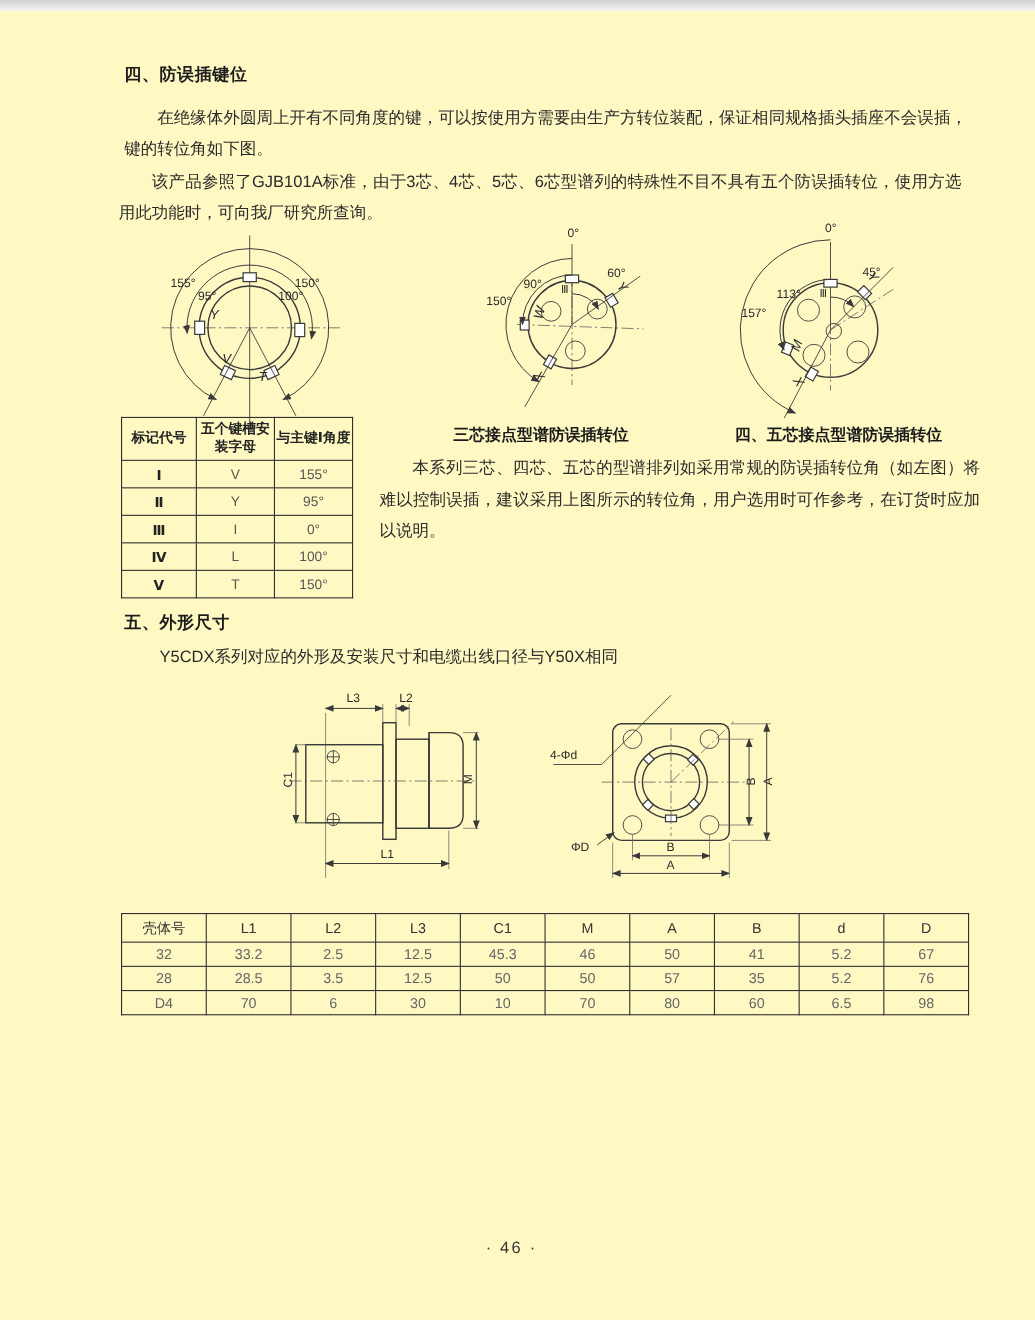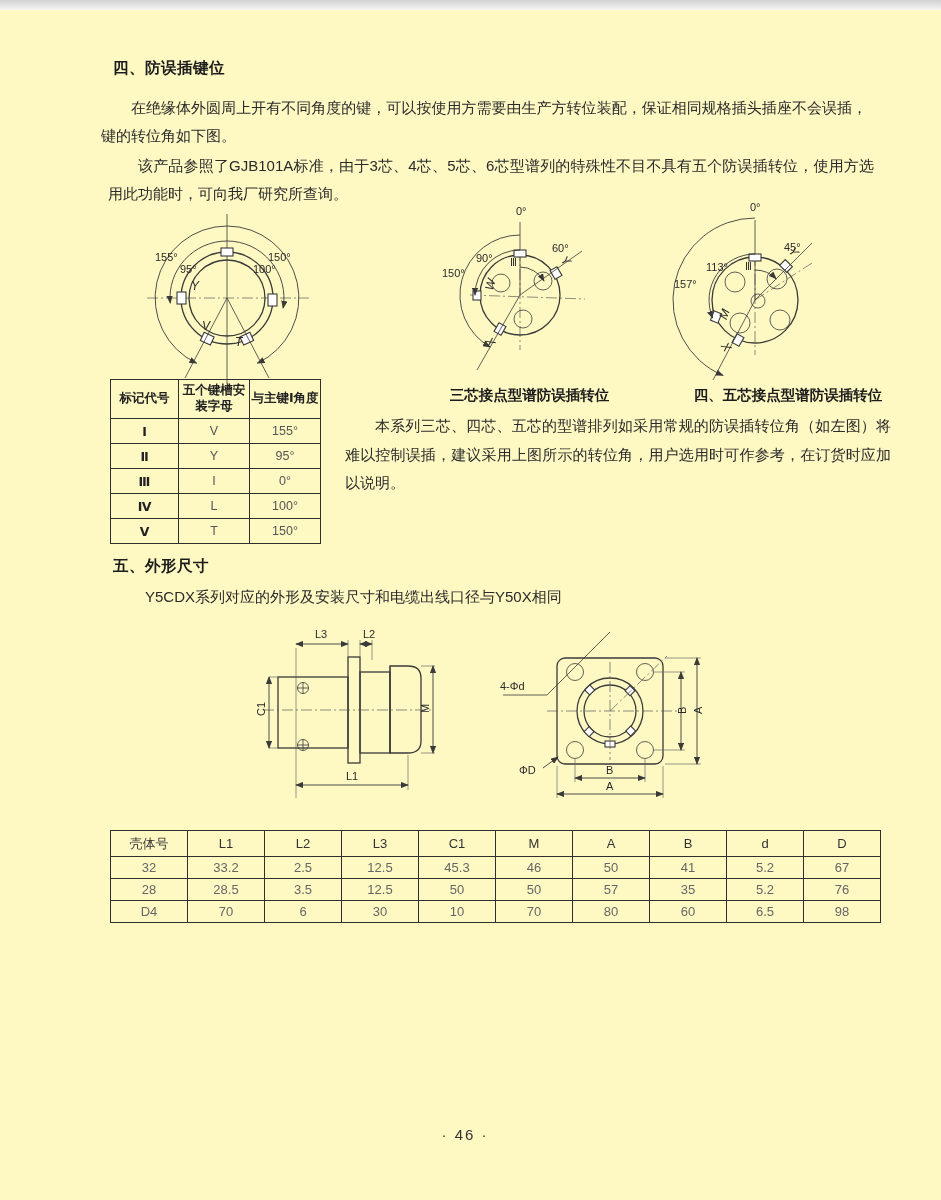--- a/index.html
+++ b/index.html
@@ -4,21 +4,21 @@
 <style>
   html,body{margin:0;padding:0;background:#ffffff;}
   .page{position:relative;width:941px;height:1200px;background:#fef9c3;
         font-family:"Liberation Sans","DejaVu Sans",sans-serif;color:#222;overflow:hidden;}
   .scan-top{position:absolute;left:0;top:0;width:941px;height:10px;
         background:linear-gradient(#d2d2d2,#f4f4f4);}
   .abs{position:absolute;}
   .heading{font-size:15.5px;font-weight:bold;letter-spacing:.5px;color:#1c1c1c;}
   .para{margin:0;font-size:15px;line-height:28px;text-align:justify;text-indent:2em;color:#2a2a2a;}
   .subline{font-size:15px;color:#2a2a2a;}
-  .caption{font-size:14.5px;font-weight:bold;text-align:center;color:#1c1c1c;}
+  .caption{font-size:14.5px;font-weight:bold;color:#1c1c1c;}
   .pageno{width:930px;text-align:center;font-size:15px;color:#333;letter-spacing:2px;}
   table{border-collapse:collapse;table-layout:fixed;}
   .keytbl{width:210px;font-size:12.5px;}
   .keytbl th,.keytbl td{border:1.4px solid #2f2f2f;text-align:center;vertical-align:middle;padding:0;}
   .keytbl th{height:38px;font-weight:bold;line-height:1.25;color:#222;}
   .keytbl td{height:24px;color:#555;}
   .keytbl td.rn{font-weight:bold;color:#222;}
   .dimtbl{width:770px;font-size:13px;}
   .dimtbl th,.dimtbl td{border:1.3px solid #2f2f2f;text-align:center;vertical-align:middle;padding:0;}
   .dimtbl th{height:25px;font-weight:normal;color:#333;}
@@ -33,21 +33,21 @@
   svg text{font-family:"Liberation Sans","DejaVu Sans",sans-serif;font-size:11px;fill:#2a2a2a;}
   svg text.it{font-style:italic;font-size:12px;}
 </style>
 </head>
 <body>
 
 <div class="page">
   <div class="scan-top"></div>
 
   <div class="abs heading" style="left:113px;top:58px;">四、防误插键位</div>
-  <p class="abs para" style="left:101px;top:94px;width:766px;">在绝缘体外圆周上开有不同角度的键，可以按使用方需要由生产方转位装配，保证相同规格插头插座不会误插，键的转位角如下图。</p>
+  <p class="abs para" style="left:113px;top:94px;width:766px;">在绝缘体外圆周上开有不同角度的键，可以按使用方需要由生产方转位装配，保证相同规格插头插座不会误插，键的转位角如下图。</p>
   <p class="abs para" style="left:108px;top:152px;width:766px;">该产品参照了GJB101A标准，由于3芯、4芯、5芯、6芯型谱列的特殊性不目不具有五个防误插转位，使用方选用此功能时，可向我厂研究所查询。</p>
 
   <svg class="abs" style="left:125px;top:208px;" width="205" height="180" viewBox="0 0 205 180">
     <defs>
       <marker id="m1" markerWidth="9" markerHeight="7" refX="8" refY="3.5" orient="auto-start-reverse">
         <path d="M0 0 L9 3.5 L0 7 Z" fill="#3a3a3a"></path>
       </marker>
     </defs>
     <g>
       <line class="thin" x1="102" y1="6" x2="102" y2="176"></line>

